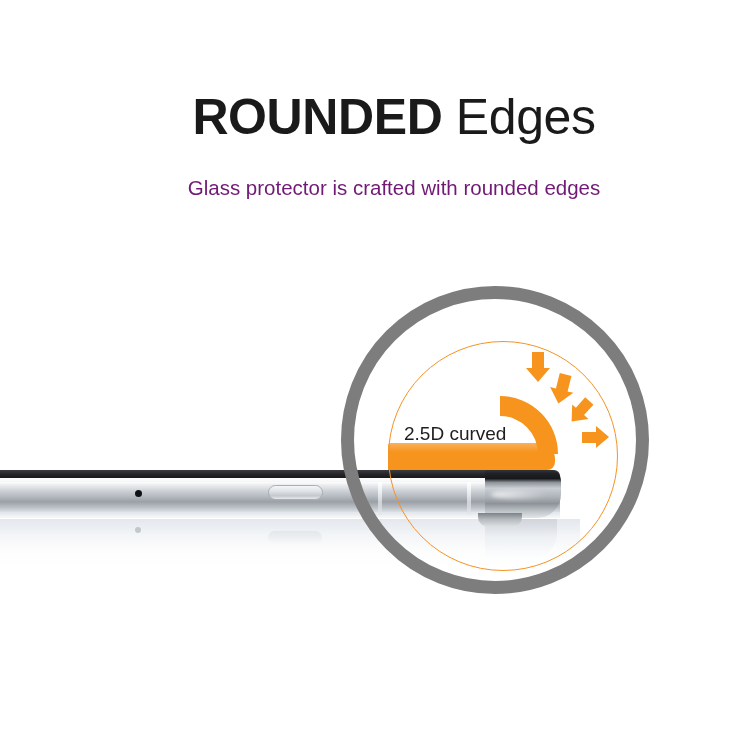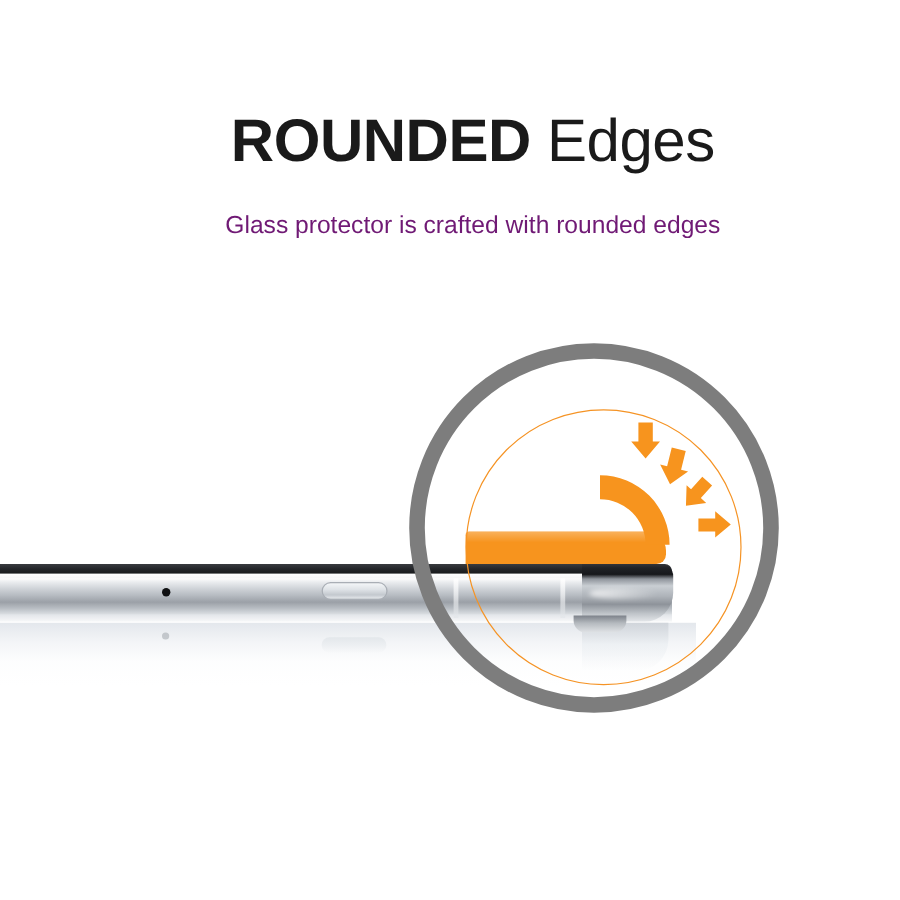--- a/index.html
+++ b/index.html
@@ -277,20 +277,21 @@
       <div id="phone-cap-shine"></div>
     </div>
     <div id="mic-hole"></div>
     <div id="power-button"></div>
   </div>
 
   <div id="glass-protector">
     <div id="glass-protector-shine"></div>
   </div>
 
+  <div id="curved-label">2.5D curved</div>
 
   <svg id="force-graphic" viewBox="0 0 140 130">
 
     <path d="M 2 46 A 58 58 0 0 1 60 104 L 40 104 A 38 38 0 0 0 2 66 Z" fill="#f7941e"></path>
 
     <g transform="translate(28,2)">
       <path d="M 6 0 L 18 0 L 18 16 L 24 16 L 12 30 L 0 16 L 6 16 Z" fill="#f7941e"></path>
     </g>
 
     <g transform="translate(52,24) rotate(14 12 15)">

